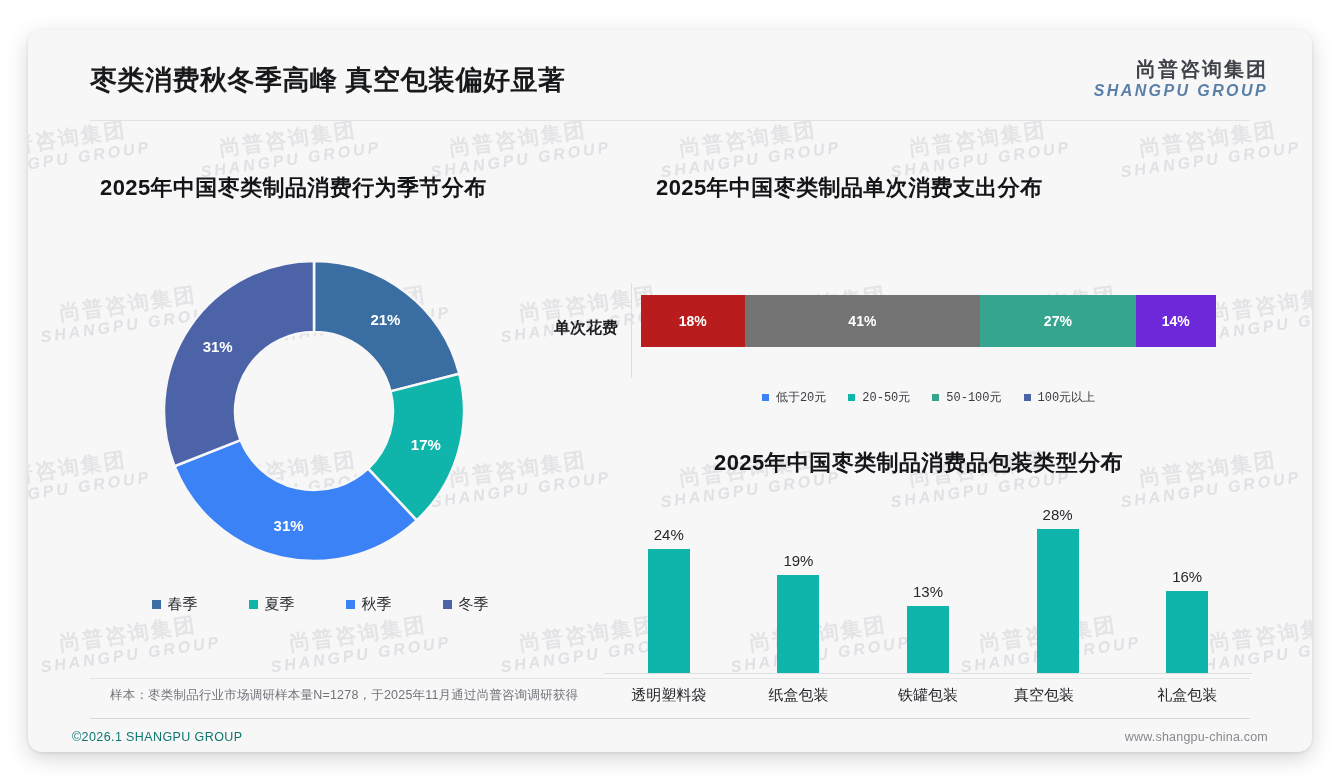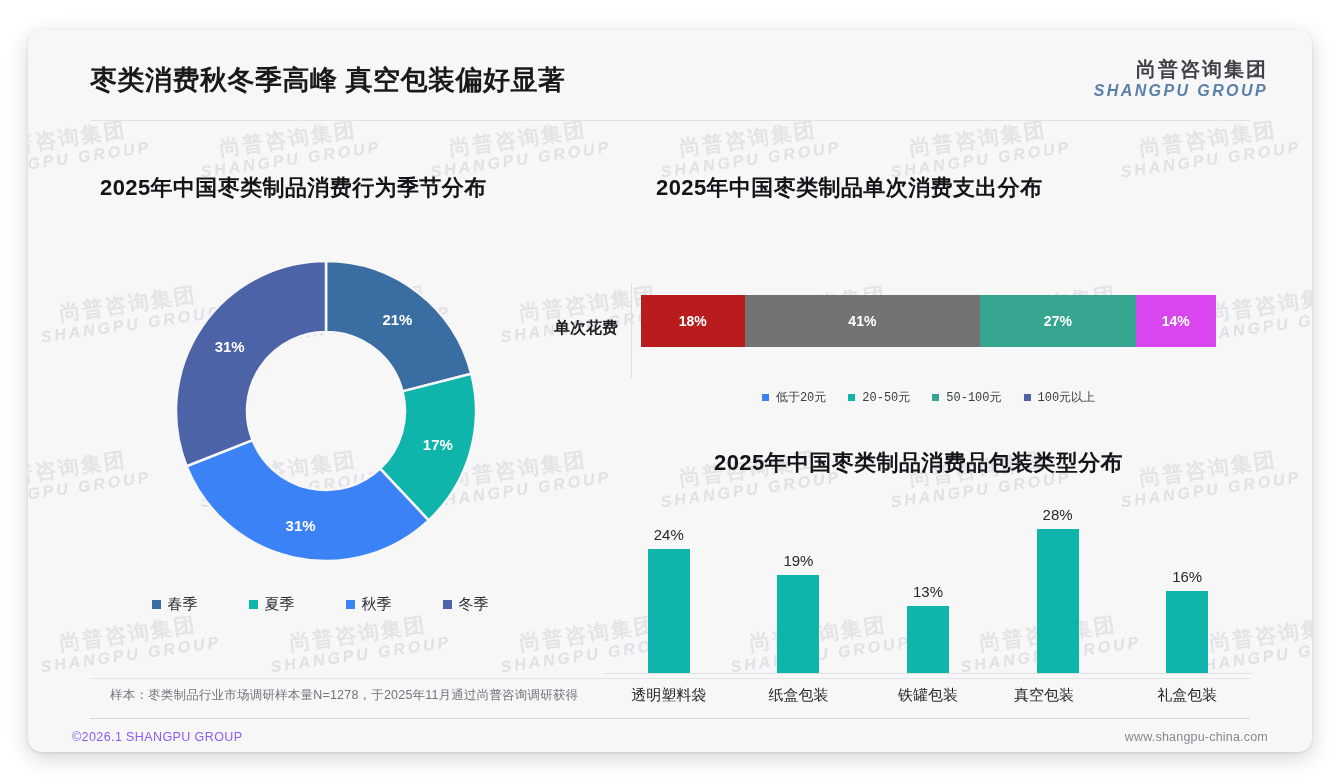--- a/index.html
+++ b/index.html
@@ -96,21 +96,21 @@
     color: #141518;
     letter-spacing: 0.4px;
     white-space: nowrap;
   }
 
   
   #donut-panel { position: absolute; left: 62px; top: 125px; width: 540px; height: 520px; }
   #donut-title { left: 10px; top: 18px; }
   #donut-wrap {
     position: absolute;
-    left: 80px; top: 100px;
+    left: 68px; top: 100px;
     width: 312px; height: 312px; text-align: right;
   }
   #donut-svg { width: 312px; height: 312px; display: block; }
   .donut-label {
     position: absolute;
     font-size: 15px; font-weight: 700;
     color: #ffffff;
     transform: translate(-50%, -50%);
     white-space: nowrap;
   }
@@ -227,21 +227,21 @@
   #footer-rule {
     position: absolute;
     left: 62px; top: 688px;
     width: 1160px; height: 1px;
     background: #d8d8dc;
     z-index: 4;
   }
   #footer-left {
     position: absolute;
     left: 44px; top: 700px;
-    font-size: 12.5px; color: #8b5cf6;
+    font-size: 12.5px; color: #0f766e;
     letter-spacing: 0.4px;
     z-index: 6;
   }
   #footer-right {
     position: absolute;
     right: 44px; top: 700px;
     font-size: 12.5px; color: #86898f;
     letter-spacing: 0.2px;
     z-index: 6;
   }
@@ -396,21 +396,21 @@
     </div>
 
     <div id="stack-panel">
       <div class="chart-title" id="stack-title">2025年中国枣类制品单次消费支出分布</div>
       <div id="stack-axis"></div>
       <div id="stack-rowlabel">单次花费</div>
       <div id="stack-bar">
           <div class="stack-seg" style="width: 18%; background: #b91c1c;">18%</div>
           <div class="stack-seg" style="width: 41%; background: #737373;">41%</div>
           <div class="stack-seg" style="width: 27%; background: rgb(53, 165, 143);">27%</div>
-          <div class="stack-seg" style="width: 14%; background: #d946ef;">14%</div>
+          <div class="stack-seg" style="width: 14%; background: #6d28d9;">14%</div>
         </div>
       <div id="stack-legend">
           <div class="legend-item">
             <span class="legend-swatch" style="background: rgb(59, 130, 246);"></span>
             <span class="legend-text">低于20元</span>
           </div>
           <div class="legend-item">
             <span class="legend-swatch" style="background: rgb(15, 181, 171);"></span>
             <span class="legend-text">20-50元</span>
           </div>

